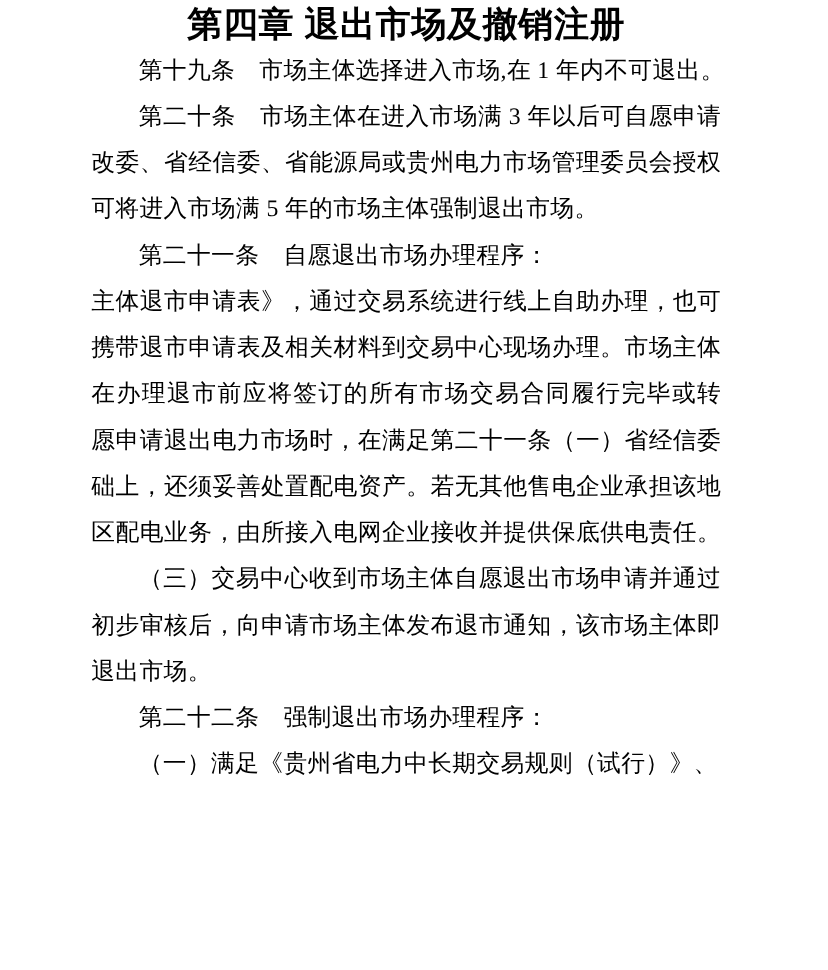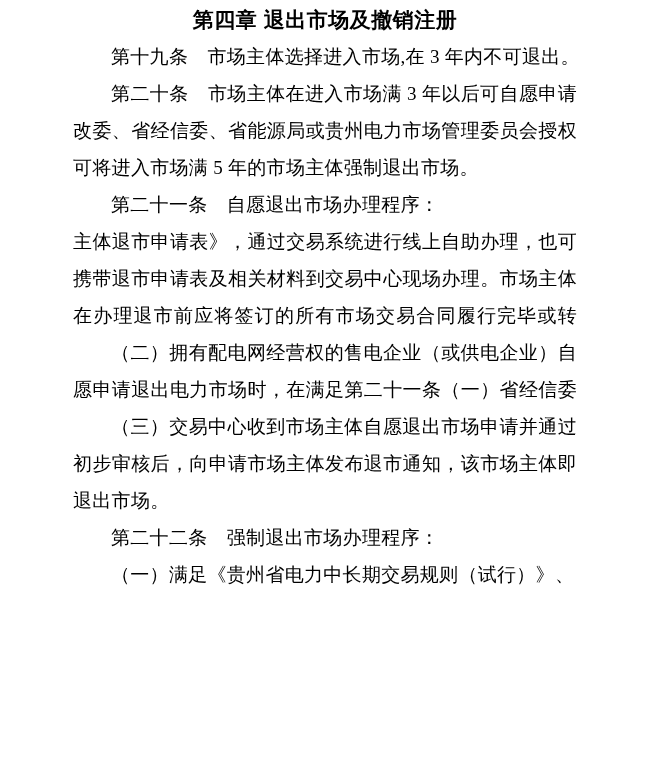--- a/index.html
+++ b/index.html
@@ -12,21 +12,21 @@
   .page {
     width: 662px;
     height: 776px;
     background: #ffffff;
     padding: 5px 85px 0 73px;
     color: #000000;
   }
   .doc-title {
     font-family: "Liberation Sans", "DejaVu Sans", sans-serif;
     font-weight: bold;
-    font-size: 21px;
+    font-size: 28px;
     line-height: 30px;
     height: 33px;
     text-align: center;
     white-space: nowrap;
     color: #000000;
     letter-spacing: 0.5px;
   }
   .doc-body {
     font-family: "Liberation Serif", "DejaVu Serif", serif;
     font-size: 19px;
@@ -47,29 +47,30 @@
     text-align: justify;
     text-align-last: justify;
   }
 </style>
 </head>
 <body>
 
 <div class="page">
   <div class="doc-title">第四章 退出市场及撤销注册</div>
   <div class="doc-body">
-      <div class="doc-line indent">第十九条　市场主体选择进入市场,在 3 年内不可退出。</div>
+      <div class="doc-line indent">第十九条　市场主体选择进入市场,在 1 年内不可退出。</div>
       <div class="doc-line indent fill">第二十条　市场主体在进入市场满 3 年以后可自愿申请</div>
       <div class="doc-line fill">改委、省经信委、省能源局或贵州电力市场管理委员会授权</div>
       <div class="doc-line">可将进入市场满 5 年的市场主体强制退出市场。</div>
       <div class="doc-line indent">第二十一条　自愿退出市场办理程序：</div>
       <div class="doc-line fill">主体退市申请表》，通过交易系统进行线上自助办理，也可</div>
       <div class="doc-line fill">携带退市申请表及相关材料到交易中心现场办理。市场主体</div>
       <div class="doc-line fill">在办理退市前应将签订的所有市场交易合同履行完毕或转</div>
-      <div class="doc-line indent fill">（二）拥有配电网经营权的售电企业（或供电企业）自</div>
       <div class="doc-line fill">愿申请退出电力市场时，在满足第二十一条（一）省经信委</div>
+      <div class="doc-line fill">础上，还须妥善处置配电资产。若无其他售电企业承担该地</div>
+      <div class="doc-line fill">区配电业务，由所接入电网企业接收并提供保底供电责任。</div>
       <div class="doc-line indent fill">（三）交易中心收到市场主体自愿退出市场申请并通过</div>
       <div class="doc-line fill">初步审核后，向申请市场主体发布退市通知，该市场主体即</div>
       <div class="doc-line">退出市场。</div>
       <div class="doc-line indent">第二十二条　强制退出市场办理程序：</div>
       <div class="doc-line indent fill">（一）满足《贵州省电力中长期交易规则（试行）》、《贵</div>
     </div>
 </div>
 
 </body></html>

